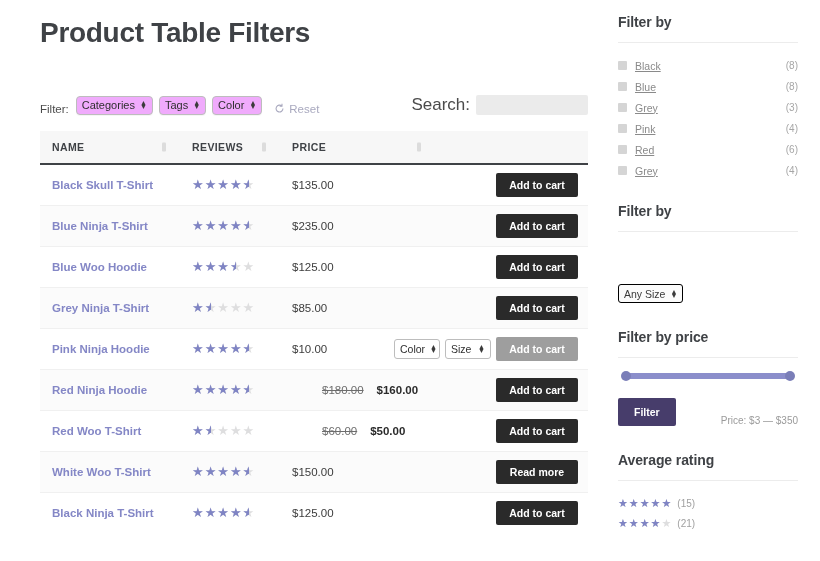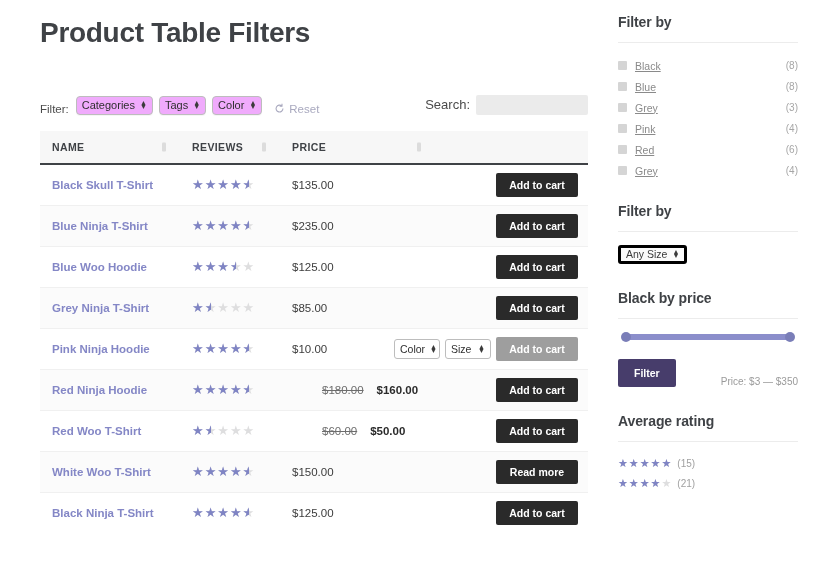--- a/index.html
+++ b/index.html
@@ -30,21 +30,21 @@
     font-size: 11px; color: #2f2f2f; margin-right: 6px;
     box-shadow: 0 1px 0 rgba(0,0,0,.04);
   }
   .spin { display: inline-flex; flex-direction: column; line-height: 4px; color: #3b3b3b; font-size: 7px; }
   .reset {
     display: inline-flex; align-items: center; gap: 4px;
     font-size: 11.5px; color: #a9a9bf; margin-left: 6px;
   }
   .reset svg { display: block; }
   .search-wrap { margin-left: auto; display: flex; align-items: center; }
-  .search-label { font-size: 13px; color: #4b4b4b; margin-right: 6px; }
+  .search-label { font-size: 17px; color: #4b4b4b; margin-right: 6px; }
   .search-input {
     width: 112px; height: 20px; background: #ebebeb;
     border: none; border-radius: 2px; outline: none;
     font-family: "Liberation Sans", sans-serif; font-size: 11px; padding: 0 5px;
   }
 
   
   table.ptable { border-collapse: collapse; width: 548px; table-layout: fixed; }
   table.ptable thead th {
     background: #f7f7f7; font-size: 10.5px; font-weight: bold;
@@ -102,22 +102,22 @@
   }
   .w-rule { height: 1px; background: #ececec; margin: 0 0 12px 0; }
   .color-list { list-style: none; margin: 0; padding: 0; }
   .color-list li { display: flex; align-items: center; height: 21px; font-size: 10.5px; }
   .swatch { width: 9px; height: 9px; background: #d5d5d5; border-radius: 1px; margin-right: 8px; flex: none; }
   .color-name { color: #8a8a8a; text-decoration: underline; }
   .color-count { margin-left: auto; color: #a6a6a6; font-size: 10px; }
 
   .size-sel {
     display: inline-flex; align-items: center; gap: 5px;
-    border: 3px solid #000000; border-radius: 3px; background: #fbfbfb;
-    height: 19px; padding: 0 5px; font-size: 10.5px; color: #3a3a3a;
+    border: 1px solid #000000; border-radius: 3px; background: #fbfbfb;
+    height: 19px; padding: 0 5px; font-size: 10.5px; color: #3a3a3a; margin-top: 40px;
   }
 
   .slider { position: relative; height: 8px; margin: 14px 4px 18px 4px; }
   .slider .track { position: absolute; left: 0; right: 0; top: 1px; height: 6px; background: #8b8ecb; border-radius: 3px; }
   .slider .handle { position: absolute; top: -1px; width: 10px; height: 10px; border-radius: 50%; background: #7a7eb8; }
   .slider .handle.l { left: -1px; }
   .slider .handle.r { right: -1px; }
   .price-row { display: flex; align-items: flex-end; }
   .btn-filter {
     background: #473d6b; color: #ffffff; font-size: 10.5px; font-weight: bold;
@@ -355,21 +355,21 @@
       <span class="size-sel">
         <span>Any Size</span>
         <span class="spin">
             <span>▲</span>
             <span>▼</span>
           </span>
       </span>
     </div>
 
     <div class="widget" style="margin-top:26px">
-      <h3>Black by price</h3>
+      <h3>Filter by price</h3>
       <div class="w-rule"></div>
       <div class="slider">
         <div class="track"></div>
         <div class="handle l"></div>
         <div class="handle r"></div>
       </div>
       <div class="price-row">
         <button class="btn-filter">Filter</button>
         <span class="price-text">Price: $3 — $350</span>
       </div>

